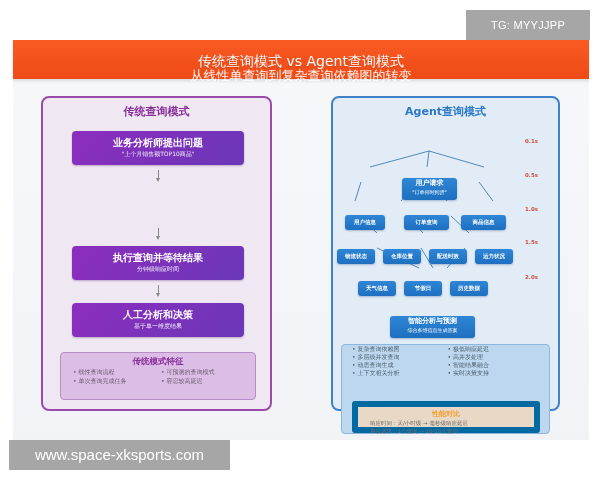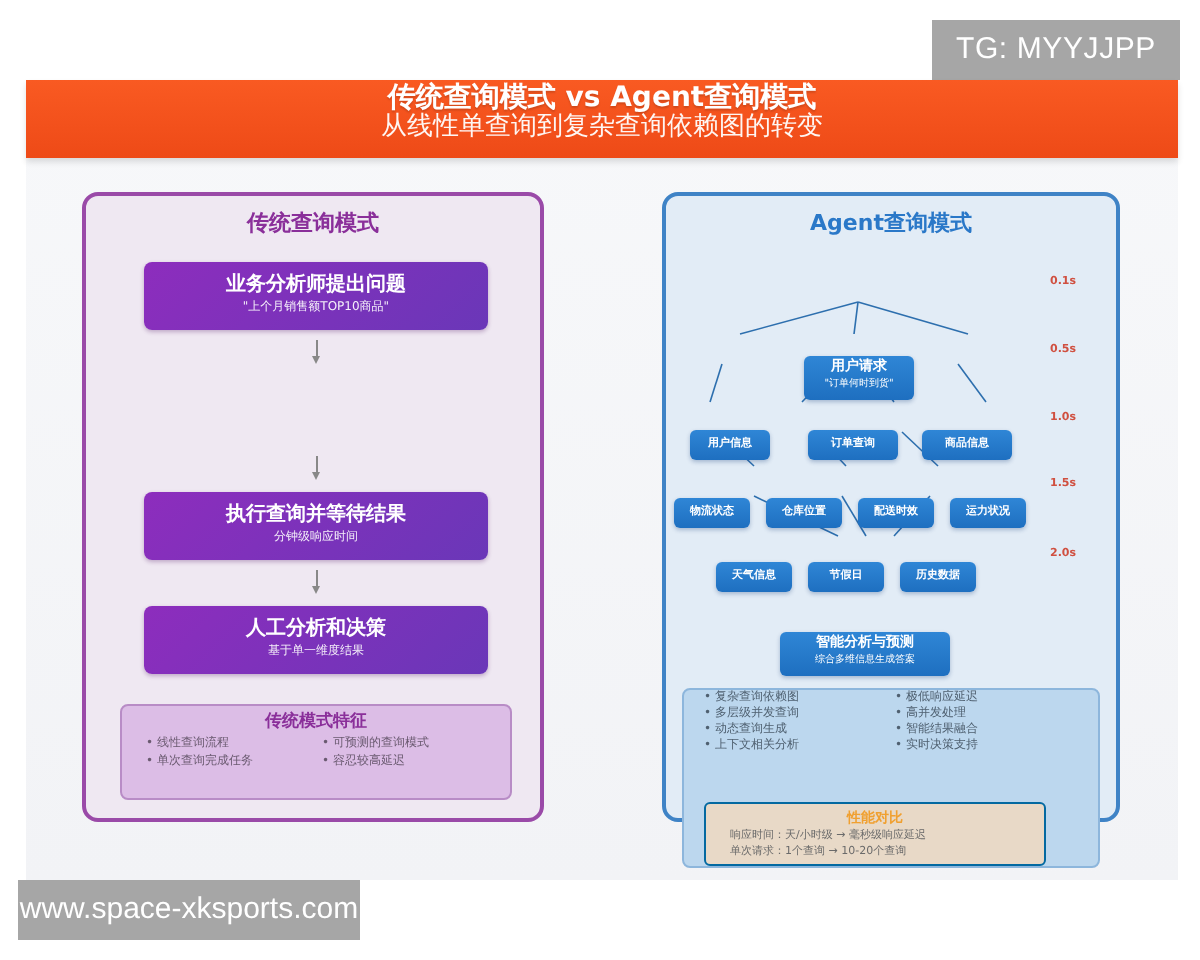--- a/index.html
+++ b/index.html
@@ -2,40 +2,40 @@
 <html><head>
 <meta charset="utf-8">
 <style>
   * { box-sizing: border-box; margin: 0; padding: 0; }
   html, body { width: 600px; height: 480px; background: #ffffff; overflow: hidden; }
   body { position: relative; font-family: "DejaVu Sans", "Liberation Sans", sans-serif; }
 
   .watermark-top {
     position: absolute; left: 466px; top: 10px; width: 124px; height: 30px;
     background: #a6a6a6; color: #ffffff; font-family: "Liberation Sans", sans-serif;
-    font-size: 15px; line-height: 30px; text-align: center; letter-spacing: 0.3px;
+    font-size: 11px; line-height: 30px; text-align: center; letter-spacing: 0.3px;
   }
   .watermark-bottom {
-    position: absolute; left: 9px; top: 440px; width: 171px; height: 30px;
+    position: absolute; left: 9px; top: 440px; width: 221px; height: 30px;
     background: #a6a6a6; color: #ffffff; font-family: "Liberation Sans", sans-serif;
     font-size: 15px; line-height: 30px; text-align: center;
   }
 
   .canvas {
     position: absolute; left: 13px; top: 40px; width: 576px; height: 400px;
     background: linear-gradient(180deg, #f7f8fa 0%, #f2f3f6 100%);
   }
   .header {
     position: absolute; left: 0; top: 0; width: 576px; height: 39px;
     background: linear-gradient(180deg, #f95a22 0%, #ee4a17 100%);
     box-shadow: 0 2px 3px rgba(0,0,0,0.12);
     text-align: center; color: #fff;
   }
   .header .title {
-    font-weight: bold; font-size: 14px; line-height: 18px; padding-top: 0;
+    font-weight: normal; font-size: 14px; line-height: 18px; padding-top: 12px;
     text-shadow: 0 1px 1px rgba(0,0,0,0.15);
   }
   .header .subtitle { font-size: 13px; line-height: 10px; margin-top: 1px; opacity: 0.95; }
 
   
   .trad-panel {
     position: absolute; left: 28px; top: 56px; width: 231px; height: 315px;
     background: #efe8f2; border: 2px solid #9a4aa8; border-radius: 8px;
   }
   .panel-title {
@@ -88,22 +88,22 @@
   }
   .edges { position: absolute; left: 0; top: 0; }
   .agent-features {
     position: absolute; left: 8px; top: 246px; width: 209px; height: 90px;
     background: #bcd7ee; border: 1px solid #8db6dc; border-radius: 4px;
   }
   .agent-features .ft { text-align: center; font-weight: bold; font-size: 8.5px; color: #2a78c8; padding-top: 3px; line-height: 11px; }
   .agent-features .feat-grid { padding: 0 10px 0 10px; }
   .agent-features .feat-grid span { color: #4f6070; font-size: 6px; line-height: 8px; }
   .perf-box {
-    position: absolute; left: 10px; top: 56px; width: 171px; height: 32px;
-    background: #e8d9c7; border: 1px solid #0369a1; border-radius: 3px;
+    position: absolute; left: 10px; top: 56px; width: 188px; height: 32px;
+    background: #e8d9c7; border: 6px solid #0369a1; border-radius: 3px;
   }
   .perf-box .pt { text-align: center; font-weight: bold; font-size: 7px; color: #f0a030; line-height: 10px; padding-top: 2px; }
   .perf-box .pl { font-size: 5.5px; line-height: 8px; color: #6a6a6a; padding-left: 12px; white-space: nowrap; }
 </style>
 </head>
 <body>
 
 <div class="watermark-top">TG: MYYJJPP</div>
 
 <div class="canvas">

